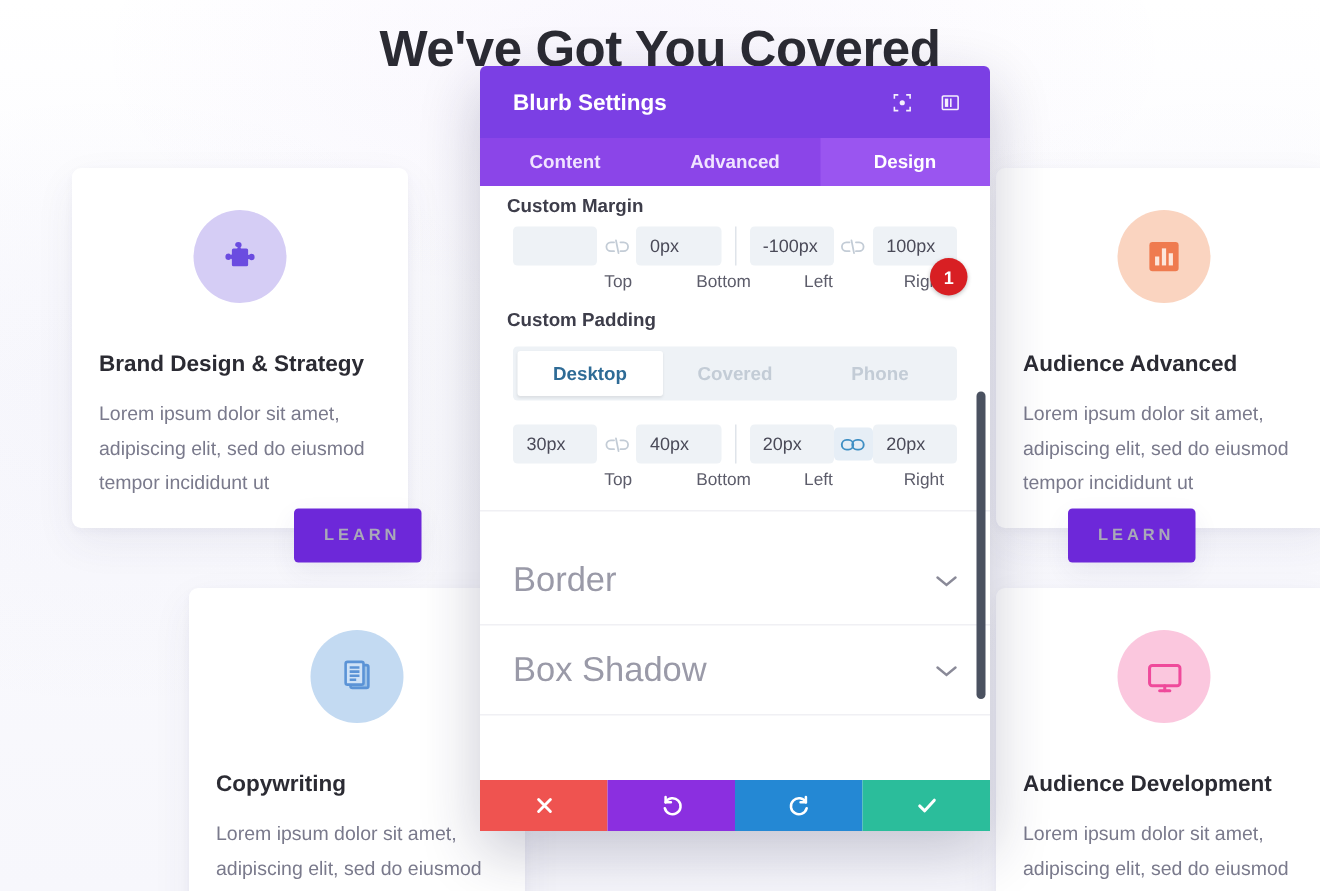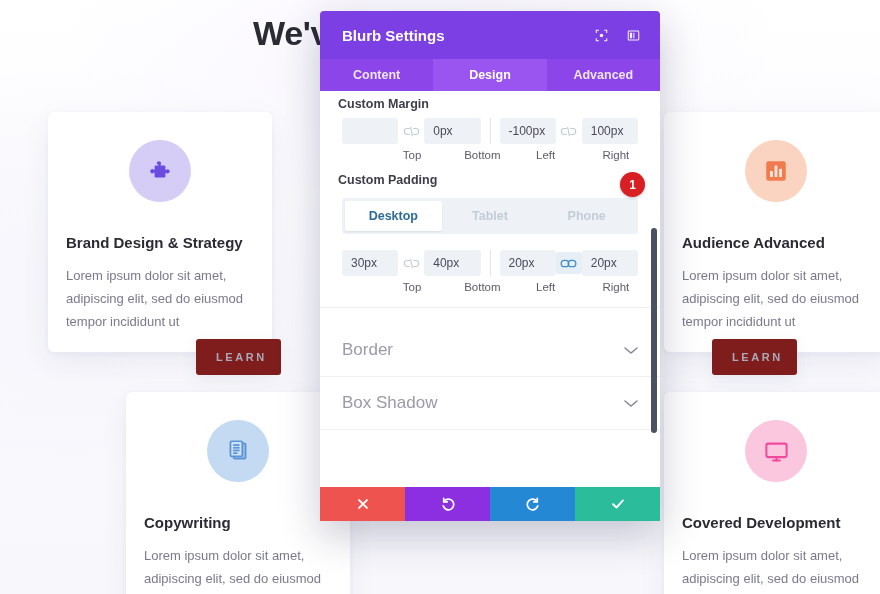--- a/index.html
+++ b/index.html
@@ -70,21 +70,21 @@
     color: #2b2b33;
     margin-bottom: 14px;
   }
   .card-desc {
     font-size: 13px;
     line-height: 1.75;
     color: #7a7a8c;
   }
   .learn-btn {
     position: absolute;
-    background: #7f1d1d;
+    background: #6d28d9;
     border-radius: 3px;
     box-shadow: 0 6px 18px rgba(60,60,110,0.07);
     font-size: 11px;
     letter-spacing: 2.6px;
     font-weight: bold;
     color: #a9a9b8;
     padding: 12px 20px;
     text-align: center;
     box-sizing: border-box;
   }
@@ -95,21 +95,21 @@
   #card-copywriting { left: 126px; top: 392px; width: 224px; height: 240px; }
   #card-website     { left: 664px; top: 392px; width: 224px; height: 240px; }
 
   #learn-brand     { left: 196px; top: 339px; width: 85px; }
   #learn-analytics { left: 712px; top: 339px; width: 85px; }
 
   
   #blurb-modal {
     position: absolute;
     left: 320px;
-    top: 11px;
+    top: 44px;
     width: 340px;
     height: 510px;
     background: #ffffff;
     border-radius: 4px 4px 0 0;
     box-shadow: 0 14px 40px rgba(30,30,70,0.24);
     overflow: hidden;
     display: flex;
     flex-direction: column;
   }
   .modal-titlebar {
@@ -283,21 +283,21 @@
   }
 
   .accordion-row {
     display: flex;
     align-items: center;
     padding: 16px 22px;
     border-top: 1px solid #f0f0f4;
   }
   .accordion-row .section-name {
     flex: 1;
-    font-size: 17px;
+    font-size: 23px;
     color: #9a9aa8;
   }
 
   .modal-scrollbar {
     position: absolute;
     right: 3px;
     top: 137px;
     width: 6px;
     height: 205px;
     background: #4a5160;
@@ -372,21 +372,21 @@
 </div>
 
 <div class="card" id="card-website">
   <div class="card-icon-wrap" style="background:#fbc7de;">
     <svg width="27" height="27" viewBox="0 0 24 24" fill="none" stroke="#ef4a9b" stroke-width="1.8" stroke-linecap="round" stroke-linejoin="round">
       <rect x="3" y="5" width="18" height="12" rx="1.6"></rect>
       <line x1="9" y1="20" x2="15" y2="20"></line>
       <line x1="12" y1="17" x2="12" y2="20"></line>
     </svg>
   </div>
-  <div class="card-title">Covered Development</div>
+  <div class="card-title">Audience Development</div>
   <div class="card-desc">Lorem ipsum dolor sit amet, adipiscing elit, sed do eiusmod tempor incididunt ut</div>
 </div>
 
 <div id="blurb-modal">
 
   <div class="modal-titlebar">
     <div class="modal-title">Blurb Settings</div>
     <div class="title-icon">
       <svg width="15" height="15" viewBox="0 0 20 20" fill="none" stroke="#ffffff" stroke-width="1.4">
         <path d="M3 6.5V3h3.5M13.5 3H17v3.5M17 13.5V17h-3.5M6.5 17H3v-3.5"></path>
@@ -397,22 +397,22 @@
       <svg width="15" height="15" viewBox="0 0 20 20" fill="none" stroke="#ffffff" stroke-width="1.4">
         <rect x="3" y="4" width="14" height="12" rx="1"></rect>
         <rect x="5.2" y="6.3" width="3" height="7.4" fill="#ffffff" stroke="none"></rect>
         <line x1="10.5" y1="6.3" x2="10.5" y2="13.7"></line>
       </svg>
     </div>
   </div>
 
   <div class="modal-tabs">
     <div class="modal-tab">Content</div>
+    <div class="modal-tab">Advanced</div>
     <div class="modal-tab active">Design</div>
-    <div class="modal-tab">Advanced</div>
   </div>
 
   <div class="modal-body">
 
 
     <div class="field-label">Custom Margin</div>
     <div class="spacing-row">
       <div class="spacing-group">
         <div class="sp-input"></div>
         <div class="link-icon">
@@ -447,21 +447,21 @@
       <div class="sp-cap-group">
         <div class="sp-cap">Left</div>
         <div class="cap-spacer"></div>
         <div class="sp-cap">Right</div>
       </div>
     </div>
 
     <div class="field-label" style="padding-top:12px;">Custom Padding</div>
     <div class="device-toggle">
       <div class="device-btn active">Desktop</div>
-      <div class="device-btn">Tablet</div>
+      <div class="device-btn">Covered</div>
       <div class="device-btn">Phone</div>
     </div>
 
     <div class="spacing-row" style="margin-top:16px;">
       <div class="spacing-group">
         <div class="sp-input">30px</div>
         <div class="link-icon">
           <svg width="17" height="11" viewBox="0 0 20 12" fill="none" stroke="#c3ccd6" stroke-width="1.4" stroke-linecap="round">
             <path d="M7.5 2.5H5a3.5 3.5 0 0 0 0 7h2.5"></path>
             <path d="M12.5 2.5H15a3.5 3.5 0 0 1 0 7h-2.5"></path>

